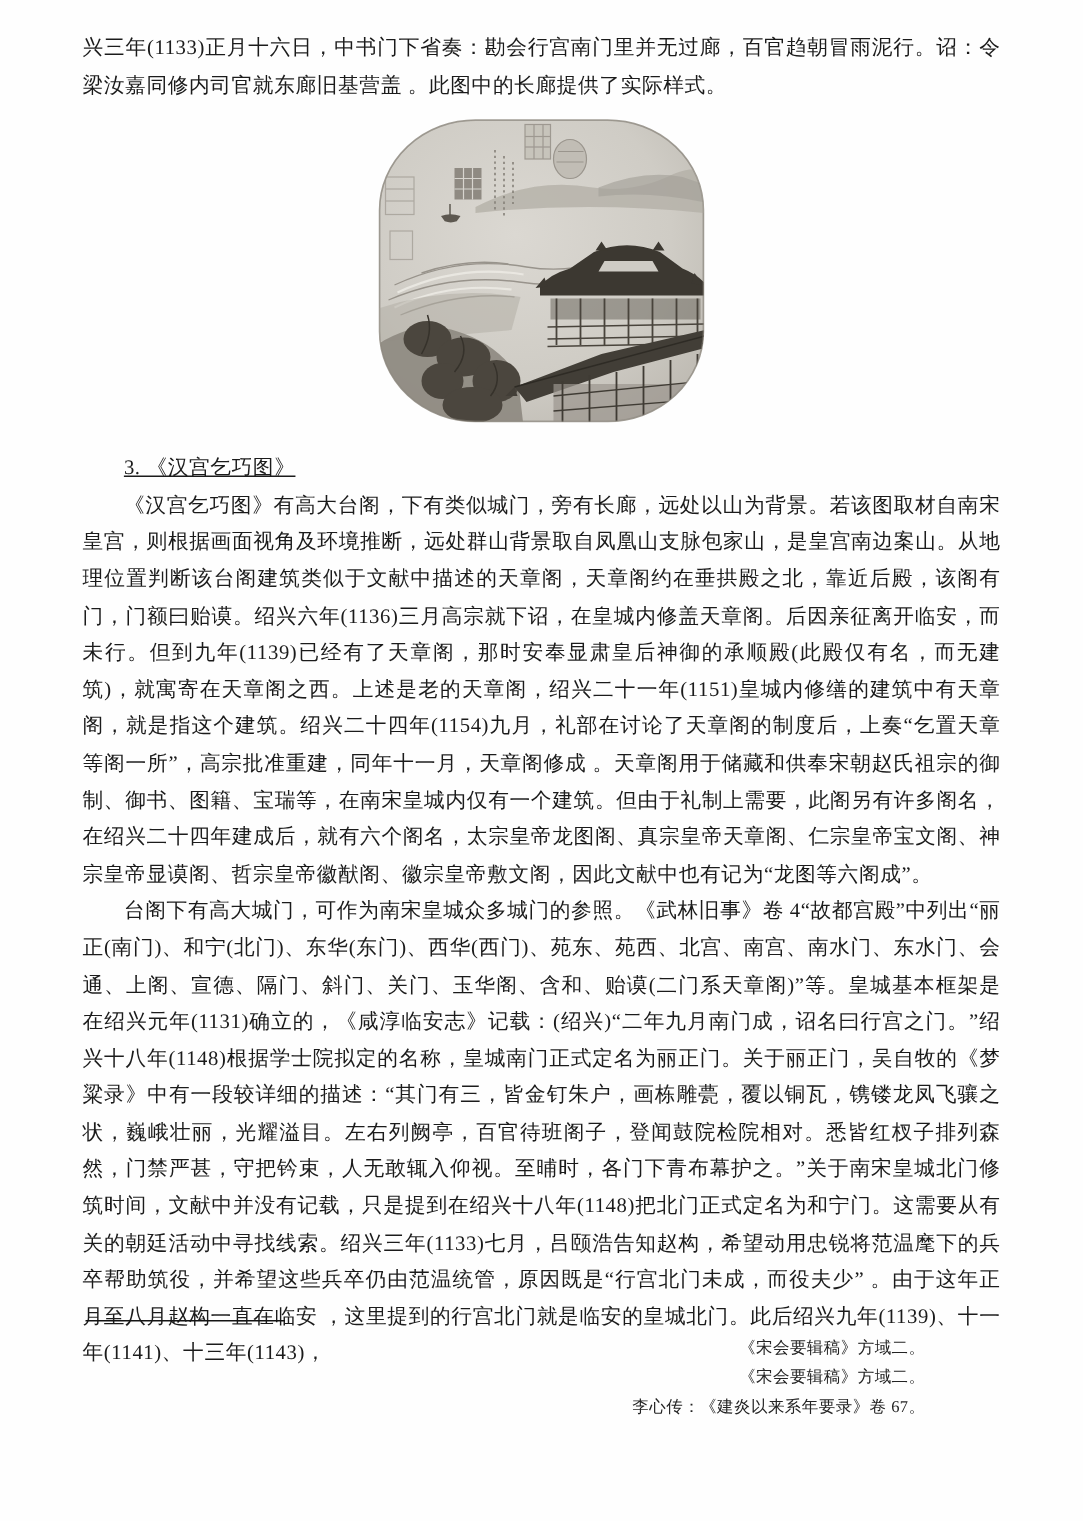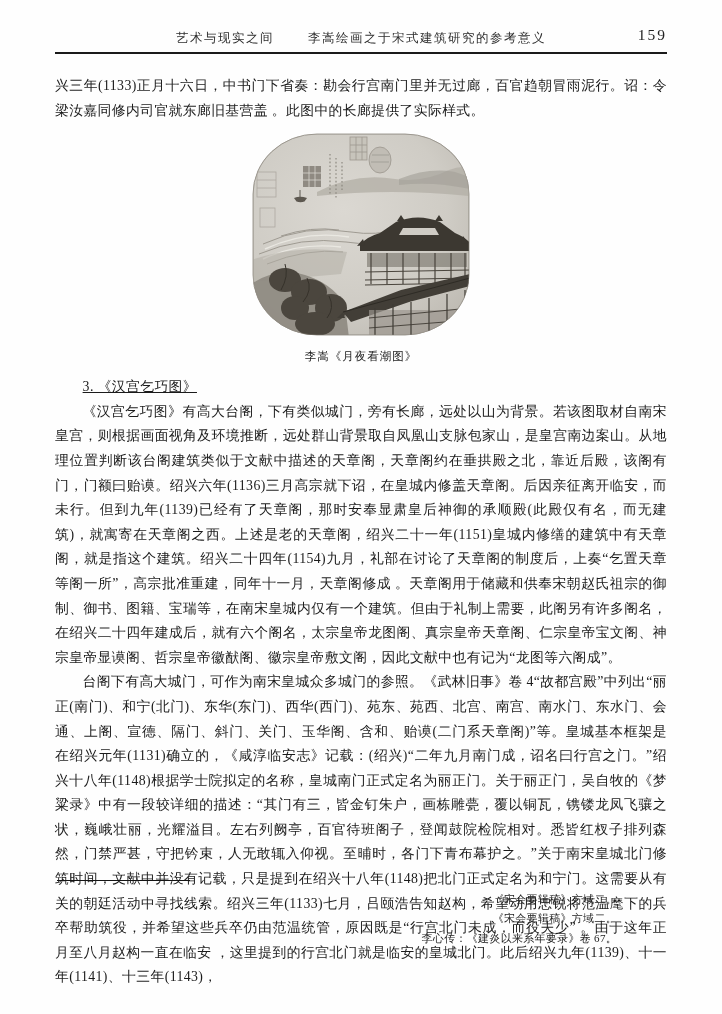--- a/index.html
+++ b/index.html
@@ -56,24 +56,20 @@
   }
   .footnote-separator { width:133px; border-top:1.5px solid #141414; margin-bottom:9px; }
   .footnote-item { margin-left:31px; letter-spacing:0.3px; }
 </style>
 </head>
 <body>
 
 <div class="page">
   <div class="content">
 
-    <div class="running-header">
-      <span>艺术与现实之间</span><span class="gap"></span><span>李嵩绘画之于宋式建筑研究的参考意义</span>
-      <span class="page-number">159</span>
-    </div>
 
     <p class="para para-continuation">兴三年(1133)正月十六日，中书门下省奏：勘会行宫南门里并无过廊，百官趋朝冒雨泥行。诏：令梁汝嘉同修内司官就东廊旧基营盖 。此图中的长廊提供了实际样式。</p>
 
     <div class="figure-block">
       
       <svg width="220" height="206" viewBox="0 0 220 206" aria-hidden="true">
         <defs>
           <radialGradient id="pg" cx="42%" cy="38%" r="80%">
             <stop offset="0%" stop-color="#dbd8d2"></stop>
             <stop offset="60%" stop-color="#cfccc5"></stop>
@@ -184,21 +180,20 @@
               <line x1="214" y1="158" x2="214" y2="204"></line>
           </g>
           <g stroke="#3f3b34" stroke-width="0.9">
             <line x1="118" y1="186" x2="219" y2="176"></line>
             <line x1="118" y1="196" x2="219" y2="188"></line>
           </g>
 
           <rect x="2" y="2" width="216" height="201" rx="64" ry="60" fill="none" stroke="#8d8981" stroke-width="1.2" opacity="0.45"></rect>
         </g>
       </svg>
-      <div class="figure-caption">李嵩《月夜看潮图》</div>
     </div>
 
     <div class="section-heading">3. 《汉宫乞巧图》</div>
 
     <p class="para indent">《汉宫乞巧图》有高大台阁，下有类似城门，旁有长廊，远处以山为背景。若该图取材自南宋皇宫，则根据画面视角及环境推断，远处群山背景取自凤凰山支脉包家山，是皇宫南边案山。从地理位置判断该台阁建筑类似于文献中描述的天章阁，天章阁约在垂拱殿之北，靠近后殿，该阁有门，门额曰贻谟。绍兴六年(1136)三月高宗就下诏，在皇城内修盖天章阁。后因亲征离开临安，而未行。但到九年(1139)已经有了天章阁，那时安奉显肃皇后神御的承顺殿(此殿仅有名，而无建筑)，就寓寄在天章阁之西。上述是老的天章阁，绍兴二十一年(1151)皇城内修缮的建筑中有天章阁，就是指这个建筑。绍兴二十四年(1154)九月，礼部在讨论了天章阁的制度后，上奏“乞置天章等阁一所”，高宗批准重建，同年十一月，天章阁修成 。天章阁用于储藏和供奉宋朝赵氏祖宗的御制、御书、图籍、宝瑞等，在南宋皇城内仅有一个建筑。但由于礼制上需要，此阁另有许多阁名，在绍兴二十四年建成后，就有六个阁名，太宗皇帝龙图阁、真宗皇帝天章阁、仁宗皇帝宝文阁、神宗皇帝显谟阁、哲宗皇帝徽猷阁、徽宗皇帝敷文阁，因此文献中也有记为“龙图等六阁成”。</p>
 
     <p class="para indent">台阁下有高大城门，可作为南宋皇城众多城门的参照。《武林旧事》卷 4“故都宫殿”中列出“丽正(南门)、和宁(北门)、东华(东门)、西华(西门)、苑东、苑西、北宫、南宫、南水门、东水门、会通、上阁、宣德、隔门、斜门、关门、玉华阁、含和、贻谟(二门系天章阁)”等。皇城基本框架是在绍兴元年(1131)确立的，《咸淳临安志》记载：(绍兴)“二年九月南门成，诏名曰行宫之门。”绍兴十八年(1148)根据学士院拟定的名称，皇城南门正式定名为丽正门。关于丽正门，吴自牧的《梦粱录》中有一段较详细的描述：“其门有三，皆金钉朱户，画栋雕甍，覆以铜瓦，镌镂龙凤飞骧之状，巍峨壮丽，光耀溢目。左右列阙亭，百官待班阁子，登闻鼓院检院相对。悉皆红杈子排列森然，门禁严甚，守把钤束，人无敢辄入仰视。至晡时，各门下青布幕护之。”关于南宋皇城北门修筑时间，文献中并没有记载，只是提到在绍兴十八年(1148)把北门正式定名为和宁门。这需要从有关的朝廷活动中寻找线索。绍兴三年(1133)七月，吕颐浩告知赵构，希望动用忠锐将范温麾下的兵卒帮助筑役，并希望这些兵卒仍由范温统管，原因既是“行宫北门未成，而役夫少” 。由于这年正月至八月赵构一直在临安 ，这里提到的行宫北门就是临安的皇城北门。此后绍兴九年(1139)、十一年(1141)、十三年(1143)，</p>
 
   </div>
 

